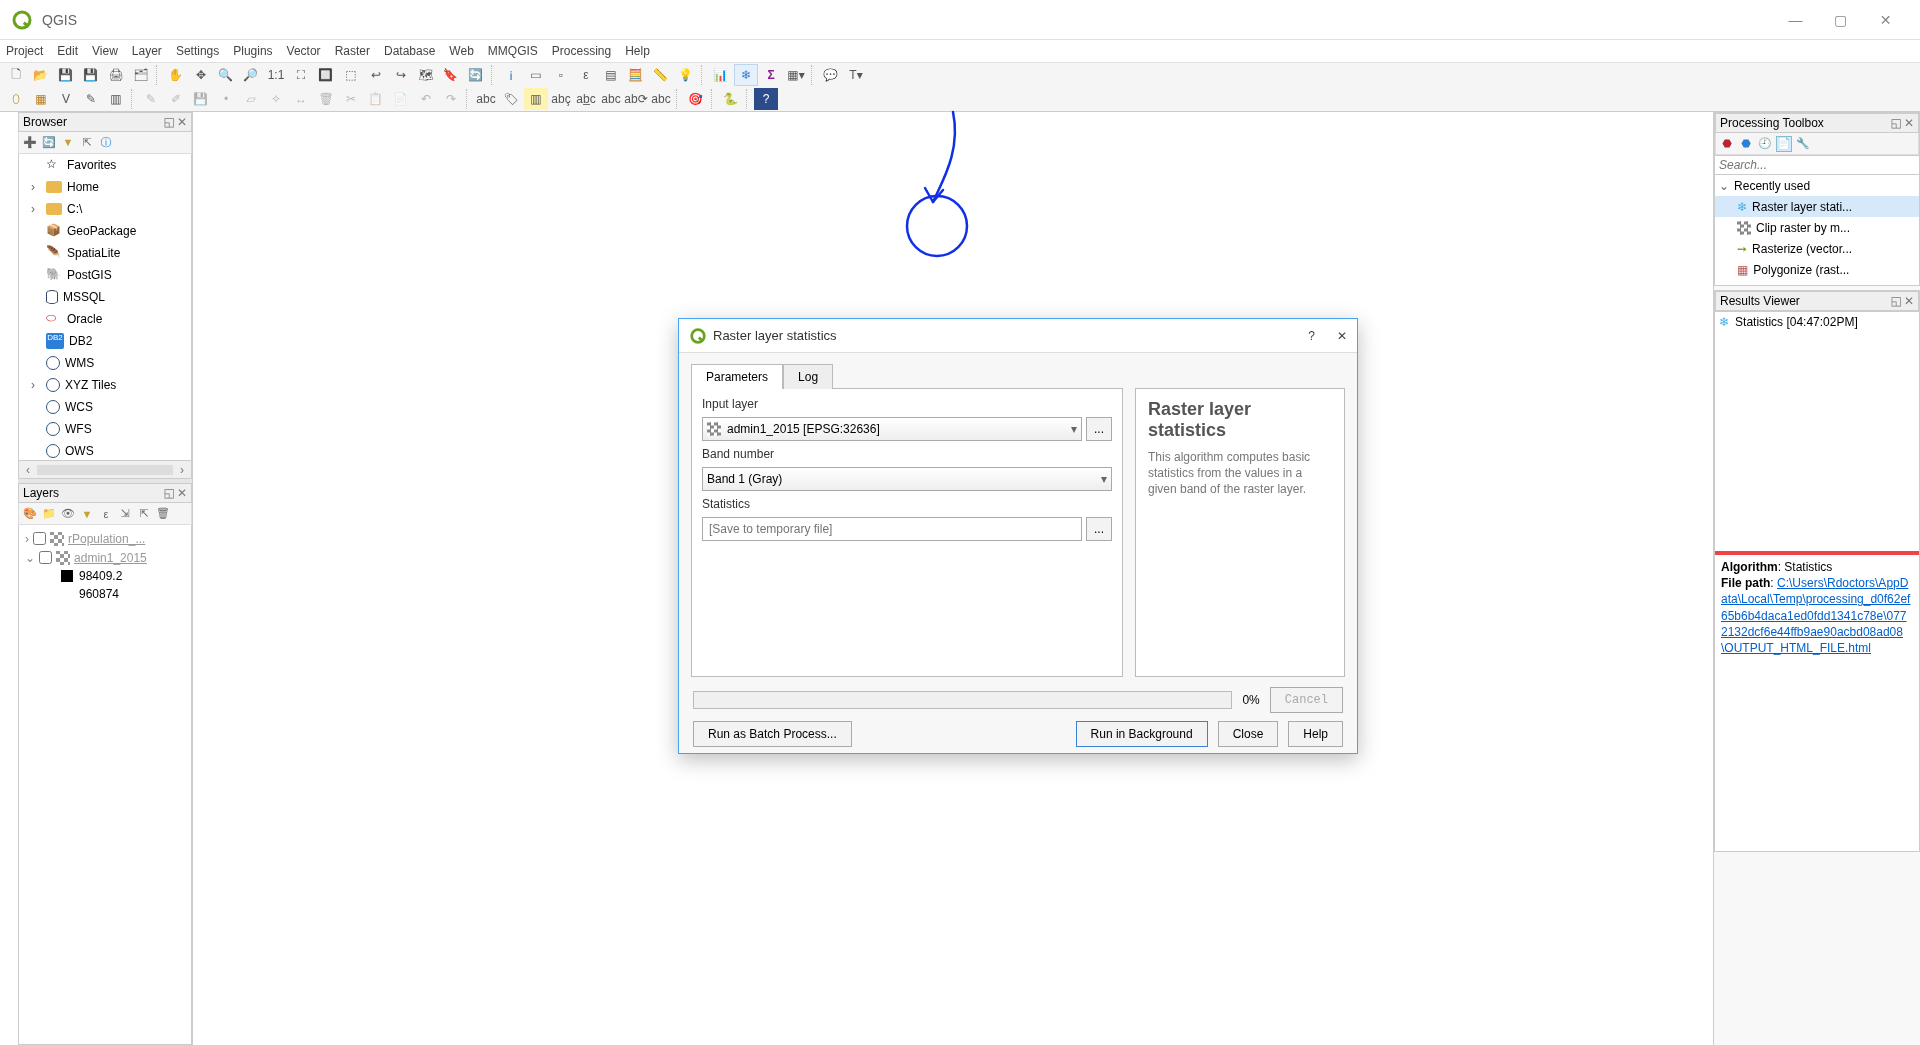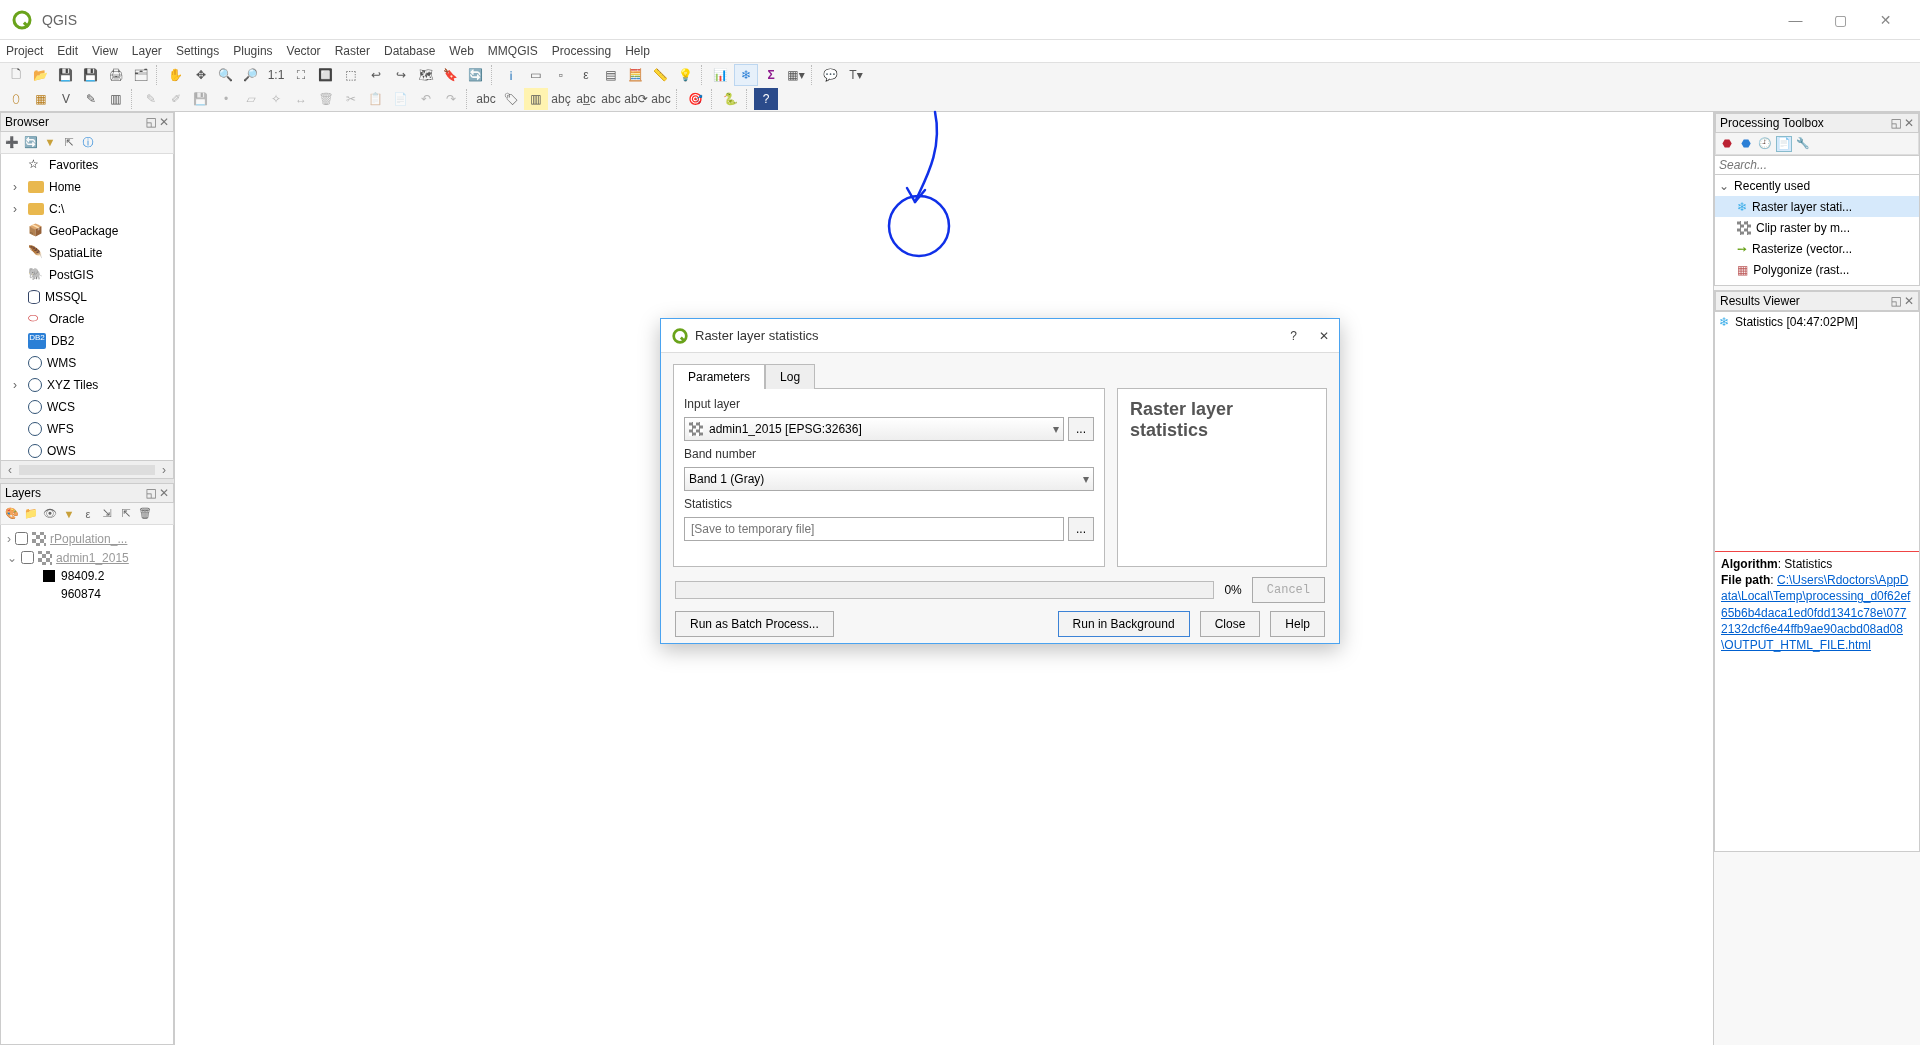--- a/index.html
+++ b/index.html
@@ -15,21 +15,21 @@
 #menubar { height: 22px; padding: 0 6px; display: flex; align-items: center; gap: 14px; }
 #menubar span { color: #444; cursor: default; }
 
 #toolbars { background: #f5f5f5; border-top: 1px solid #e0e0e0; border-bottom: 1px solid #ccc; }
 .tb-row { height: 24px; display: flex; align-items: center; padding: 1px 4px; gap: 1px; }
 .tb-sep { width: 5px; height: 20px; border-left: 1px dotted #bbb; margin: 0 2px; }
 .tb-btn { width: 24px; height: 22px; border: 1px solid transparent; display: flex; align-items: center; justify-content: center; color: #555; }
 .tb-btn.hl { background: #e6f0fa; border: 1px solid #bcd6f0; }
 
 
-#workspace { display: flex; height: calc(100% - 40px - 22px - 50px); }
+#workspace { display: flex; height: calc(100% - 40px - 22px - 50px); margin-left: 18px; }
 
 
 #left-col { width: 175px; border-right: 1px solid #ccc; display: flex; flex-direction: column; background: #f8f8f8; }
 .panel-title { height: 20px; background: #efefef; border: 1px solid #ccc; display: flex; align-items: center; padding: 0 4px; font-size: 11px; }
 .panel-title .right { margin-left: auto; display: flex; gap: 2px; color: #777; }
 .panel-toolbar { height: 22px; background: #f5f5f5; border: 1px solid #ddd; border-top: none; display: flex; align-items: center; gap: 3px; padding: 0 3px; }
 .mini-icon { width: 16px; height: 16px; display: inline-flex; align-items: center; justify-content: center; color: #666; font-size: 11px; }
 
 #browser-tree { flex: 1 1 auto; background: #fff; border: 1px solid #ccc; border-top: none; overflow-y: auto; overflow-x: hidden; font-size: 12px; }
 .tree-item { display: flex; align-items: center; height: 22px; padding-left: 12px; gap: 5px; white-space: nowrap; }
@@ -57,25 +57,25 @@
 #toolbox-search { width: 100%; border: 1px solid #ccc; border-left: none; border-right: none; padding: 2px 4px; font-style: italic; color: #777; background: #fff; }
 #toolbox-tree { background: #fff; height: 110px; overflow-y: scroll; font-size: 12px; }
 .tbx-item { display: flex; align-items: center; height: 21px; gap: 5px; padding-left: 4px; }
 .tbx-item.sel { background: #d6e9fb; }
 .tbx-item.child { padding-left: 22px; }
 .gear-blue { color: #3daee9; }
 
 #results-list { background: #fff; height: 240px; border-top: 1px solid #ccc; }
 .res-item { display: flex; align-items: center; height: 20px; padding: 0 4px; gap: 6px; }
 
-#results-log { background: #fff; height: 300px; border-top: 1px solid #ef4444; padding: 4px 6px; font-size: 12px; line-height: 1.35; word-break: break-all; overflow-y: auto; }
+#results-log { background: #fff; height: 300px; border-top: 4px solid #ef4444; padding: 4px 6px; font-size: 12px; line-height: 1.35; word-break: break-all; overflow-y: auto; }
 #results-log a { color: #0060d0; text-decoration: underline; }
 
 
-#dialog { position: absolute; left: 485px; top: 206px; width: 680px; height: 326px; border: 1px solid #4aa3f0; background: #fff; box-shadow: 0 6px 20px rgba(0,0,0,.25); display: flex; flex-direction: column; }
+#dialog { position: absolute; left: 485px; top: 206px; width: 680px; height: 436px; border: 1px solid #4aa3f0; background: #fff; box-shadow: 0 6px 20px rgba(0,0,0,.25); display: flex; flex-direction: column; }
 #dialog .dlg-title { height: 34px; display: flex; align-items: center; padding: 0 10px; gap: 6px; border-bottom: 1px solid #ddd; }
 #dialog .dlg-title .title-text { font-size: 13px; color: #333; }
 #dialog .dlg-title .title-right { margin-left: auto; display: flex; gap: 22px; font-size: 14px; color: #444; }
 #dialog .dlg-body { flex: 1; padding: 10px 12px 6px 12px; display: flex; flex-direction: column; background: #f7f7f7; }
 
 .tabstrip { display: flex; }
 .tab { padding: 5px 14px; border: 1px solid #bbb; background: #eee; border-bottom: none; position: relative; top: 1px; }
 .tab.active { background: #fff; }
 .tab-contents { display: flex; gap: 12px; flex: 1; }
 
@@ -386,20 +386,21 @@
               </div>
             </div>
             <div class="param-label">Statistics</div>
             <div class="file-row">
               <input type="text" placeholder="[Save to temporary file]" style="">
               <div class="mini-btn">...</div>
             </div>
           </div>
           <div class="desc-col">
             <h2>Raster layer statistics</h2>
+            <p>This algorithm computes basic statistics from the values in a given band of the raster layer.</p>
           </div>
         </div>
 
         <div class="dlg-progress-row">
           <div class="bar"></div>
           <span>0%</span>
           <button class="dlg-btn disabled">Cancel</button>
         </div>
         <div class="dlg-footer">
           <button class="dlg-btn">Run as Batch Process...</button>

